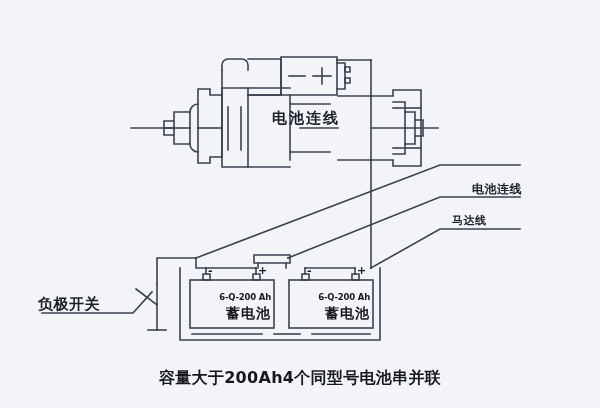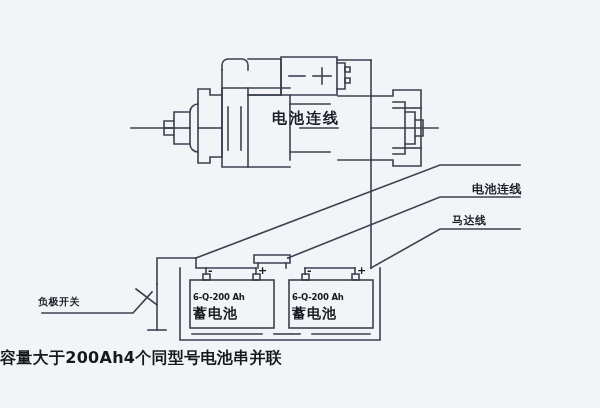--- a/index.html
+++ b/index.html
@@ -52,36 +52,37 @@
   }
   #label-motor-wire {
     left: 452px;
     top: 215px;
     font-size: 11px;
     letter-spacing: 0.5px;
   }
   #label-negative-switch {
     left: 38px;
     top: 297px;
-    font-size: 10px;
+    font-size: 15px;
     letter-spacing: 0.5px;
   }
   #caption {
     position: absolute;
     left: 0;
-    top: 348px;
+    top: 368px;
     width: 600px;
+    text-align: center;
     font-size: 16px;
     font-weight: 700;
     color: #15181d;
     letter-spacing: 0.3px;
   }
   .batt-text {
     position: absolute;
-    text-align: left;
+    text-align: right;
     color: #15181d;
     font-family: "DejaVu Sans", sans-serif;
     font-weight: 700;
     white-space: nowrap;
     line-height: 1;
   }
   .batt-code {
     font-size: 8.5px;
     letter-spacing: -0.2px;
   }

